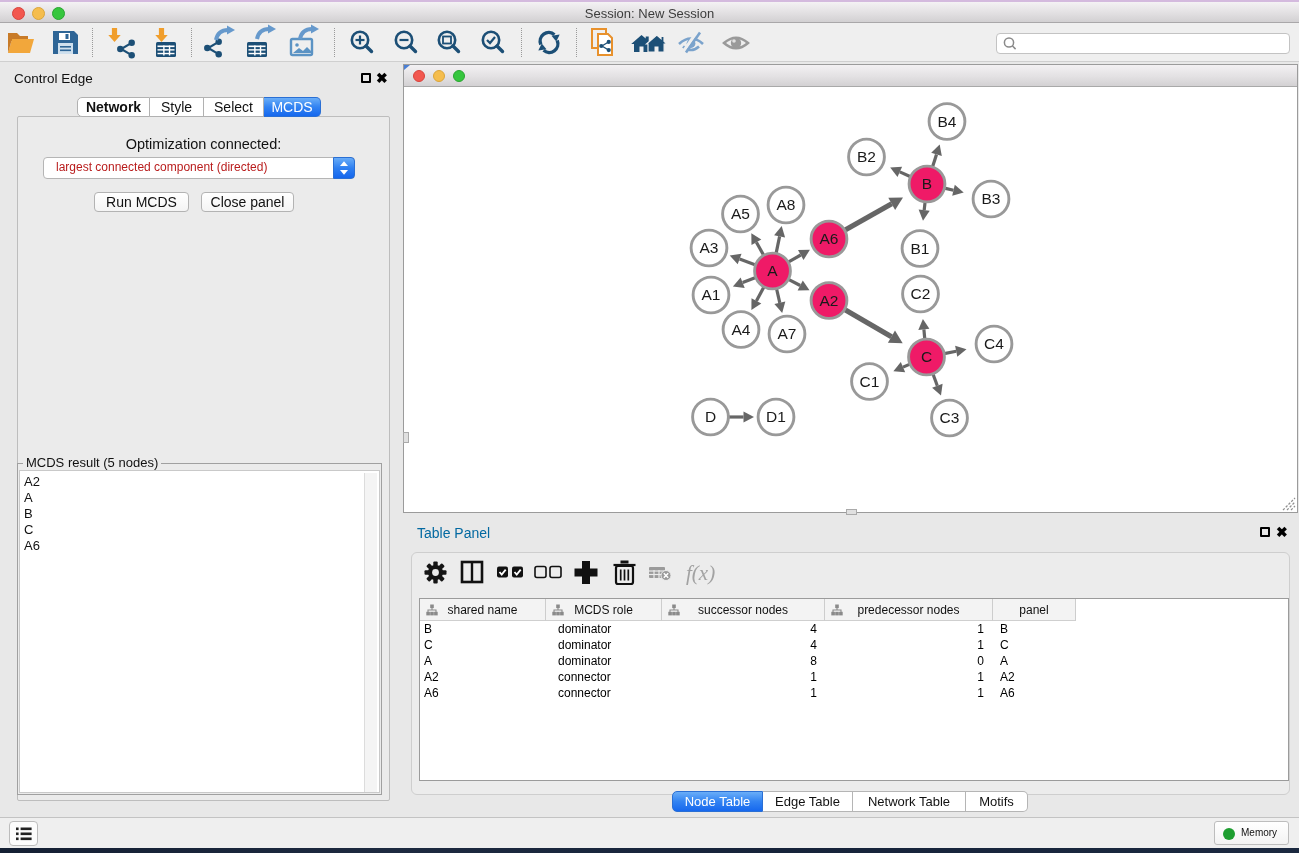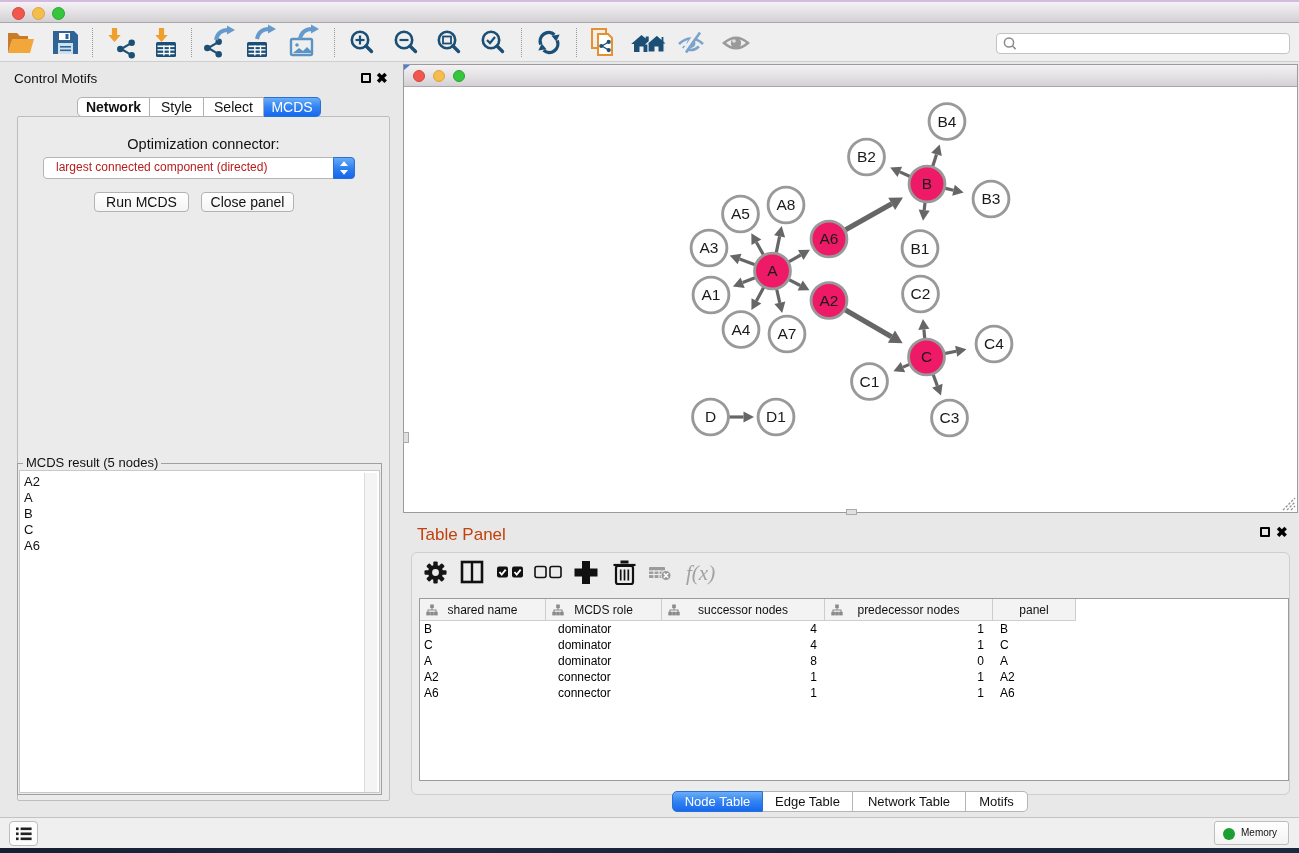--- a/index.html
+++ b/index.html
@@ -57,21 +57,21 @@
   #netwin { left:403px; top:64px; width:895px; height:449px; background:#fff; border:1px solid #9b9b9b; }
   #net-titlebar { position:absolute; left:0; top:0; width:100%; height:22px;
     background:linear-gradient(#f3f1f3 0%, #e3e1e3 55%, #d3d1d3 100%); border-bottom:1px solid #a9a9a9; }
   #net-titlebar .tl { top:5px; width:12px; height:12px; }
   #net-titlebar .tl.r { left:9px; background:#f2574f; border:1px solid #d8423c; }
   #net-titlebar .tl.y { left:29px; background:#f5bd4d; border:1px solid #dba539; }
   #net-titlebar .tl.g { left:49px; background:#36c63e; border:1px solid #29a531; }
   #net-title { width:100%; text-align:center; top:3px; font-size:13px; color:#2e2e2e; }
 
   
-  #tp-title { left:417px; top:525px; font-size:17px; color:#c2410c; }
+  #tp-title { left:417px; top:525px; font-size:14px; color:#0369a1; }
   #tp-max { left:1260px; top:527px; width:10px; height:10px; border:2px solid #000; border-radius:1px; }
   #tp-x { left:1276px; top:524px; }
   #tp-box { left:411px; top:552px; width:879px; height:243px; background:#ececec; border:1px solid #cecece; border-radius:6px; }
   #tbl { left:419px; top:598px; width:870px; height:183px; background:#fff; border:1px solid #9b9b9b; }
   #tbl-head { position:absolute; left:0; top:0; height:22px; background:#f3f3f3; border-bottom:1px solid #cfcfcf; }
   .hcell { position:absolute; top:0; height:22px; border-right:1px solid #cdcdcd; font-size:12px; color:#111;
     display:flex; align-items:center; justify-content:center; }
   .trow { position:absolute; font-size:12px; color:#000; height:16px; line-height:16px; }
 
   
@@ -91,20 +91,21 @@
   #membtn .dot { position:absolute; left:8px; top:6px; width:12px; height:12px; border-radius:50%; background:#1d9e30; }
   #membtn .lbl { position:absolute; left:26px; top:5px; font-size:10px; color:#111; }
 </style>
 </head>
 <body>
 
 <div class="abs" id="titlebar">
   <div class="tl r"></div>
     <div class="tl y"></div>
     <div class="tl g"></div>
+  <div class="abs" id="titletext">Session: New Session</div>
 </div>
 
 <div class="abs" id="toolbar">
   <div style="position:absolute;left:0;top:0;"><svg width="1299" height="39" viewBox="0 0 1299 39">
 <path d="M8 10 h9 l3 3 h8 v5 h-20 z" fill="#c87b28"></path>
 <path d="M8 30 L12 16 H34 L30 30 Z" fill="#f2a73b"></path>
 <path d="M8 30 L8 13 h9 l2 3 h-7 z" fill="#c87b28"></path>
 <path d="M53 8 h21 l4 4 v19 h-25 z" fill="#2e6596"></path>
 <rect x="59" y="10" width="11" height="7" fill="#ffffff"></rect>
         <rect x="65.5" y="11" width="3" height="5" fill="#2e6596"></rect>
@@ -187,29 +188,29 @@
     <div class="tsep" style="left:191px"></div>
     <div class="tsep" style="left:334px"></div>
     <div class="tsep" style="left:521px"></div>
     <div class="tsep" style="left:576px"></div>
   <div id="searchbox"><svg width="22" height="19" viewBox="0 0 22 19">
         <circle cx="12" cy="8.5" r="4.6" fill="none" stroke="#8a8a8a" stroke-width="1.5"></circle>
         <line x1="15.3" y1="11.8" x2="18.6" y2="15.1" stroke="#8a8a8a" stroke-width="1.5"></line>
       </svg></div>
 </div>
 
-<div class="abs" id="cp-title">Control Motifs</div>
+<div class="abs" id="cp-title">Control Edge</div>
 <div class="abs" id="cp-max"></div>
 <div class="abs xicon" id="cp-x">✖</div>
 <div class="abs" id="cp-box"></div>
 <div class="cptab" id="tab-net">Network</div>
 <div class="cptab" id="tab-style">Style</div>
 <div class="cptab" id="tab-select">Select</div>
 <div class="cptab" id="tab-mcds">MCDS</div>
-<div class="abs" id="opt-label">Optimization connector:</div>
+<div class="abs" id="opt-label">Optimization connected:</div>
 <div class="abs" id="dropdown">
   <div class="txt">largest connected component (directed)</div>
   <div id="dd-cap"><svg width="20" height="20" viewBox="0 0 20 20">
         <path d="M10 3.2 L14 8 H6 Z" fill="#fff"></path>
         <path d="M10 16.8 L6 12 H14 Z" fill="#fff"></path>
       </svg></div>
 </div>
 <div class="btn" id="btn-run">Run MCDS</div>
 <div class="btn" id="btn-close">Close panel</div>
 <div class="abs" id="fieldset"></div>

